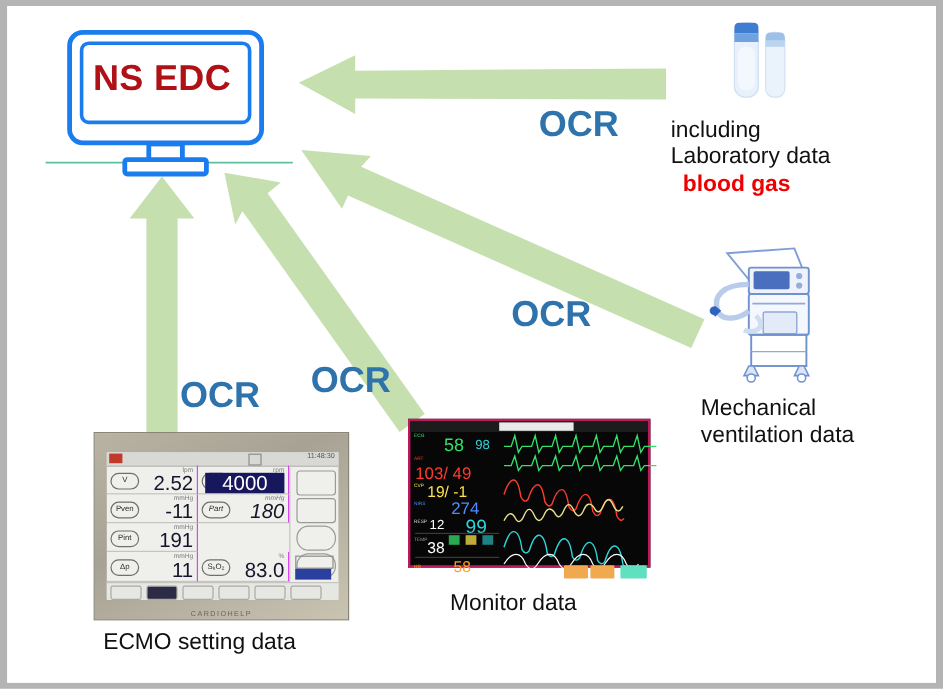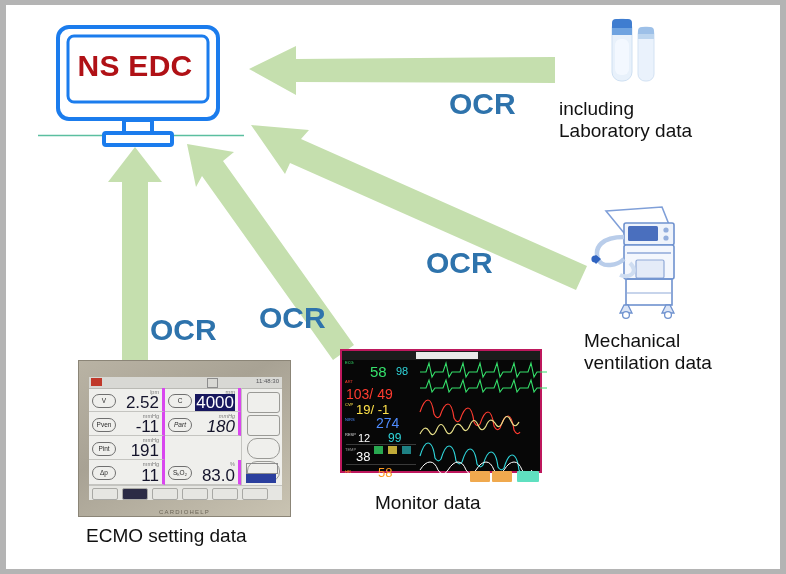--- a/index.html
+++ b/index.html
@@ -58,28 +58,28 @@
   .ecmo-brand{position:absolute;left:0;bottom:1px;width:100%;text-align:center;
     font-size:6px;color:#6b6557;letter-spacing:1.2px;font-family:"Liberation Sans",sans-serif;}
 
   .ecmo-topbar{position:absolute;left:0;top:0;width:100%;height:11px;background:#d8d8d4;
     border-bottom:1px solid #b9b9b4;}
   .ecmo-clock{position:absolute;right:3px;top:1px;font-size:6px;color:#56565a;}
   .ecmo-redtag{position:absolute;left:2px;top:1px;width:11px;height:8px;background:#c0392b;}
   .ecmo-homeicon{position:absolute;left:118px;top:1px;width:9px;height:8px;border:1px solid #8d8d8d;}
 
   .ecmo-grid{position:absolute;left:0;top:11px;width:152px;height:97px;}
-  .ecmo-cell{position:absolute;box-sizing:border-box;border-right:3px solid #d946ef;
+  .ecmo-cell{position:absolute;box-sizing:border-box;border-right:1px solid #d946ef;
     border-bottom:1px solid #c4c4c0;}
   .ecmo-key{position:absolute;left:3px;top:6px;width:22px;height:12px;border:1px solid #6f6f6f;
     border-radius:7px;font-size:6.5px;color:#2a2a2a;text-align:center;line-height:12px;}
   .ecmo-unit{position:absolute;right:3px;top:1px;font-size:5.5px;color:#7b7b7b;}
   .ecmo-val{position:absolute;right:3px;bottom:0px;font-size:17px;color:#14142b;
     font-family:"Liberation Sans",sans-serif;line-height:1;}
-  .ecmo-val.inv{background:#17175e;color:#fff;padding:0 1px;}
+  .ecmo-val.inv{background:#17175e;color:#fff;padding:0 14px;}
 
   .ecmo-right{position:absolute;left:152px;top:11px;width:41px;height:97px;
     border-left:1px solid #c4c4c0;}
   .ecmo-rbtn{position:absolute;left:5px;width:31px;height:19px;border:1px solid #9a9a96;border-radius:3px;}
   .ecmo-bottom{position:absolute;left:0;top:108px;width:193px;height:14px;
     border-top:1px solid #c4c4c0;background:#e6e6e2;}
   .ecmo-bbtn{position:absolute;top:2px;width:24px;height:10px;border:1px solid #a9a9a5;border-radius:2px;}
   .ecmo-bbtn.sel{background:#2b2b45;}
 
   
@@ -141,20 +141,21 @@
       <g>
         <rect x="34" y="14" width="16" height="54" rx="7" ry="7" fill="#eaf2fc" stroke="#d3e2f3" stroke-width="1"></rect>
         <path d="M34 21 L50 21 L50 18 Q50 14 46 14 L38 14 Q34 14 34 18 Z" fill="#9dc0e8"></path>
         <rect x="34" y="21" width="16" height="5" fill="#bcd5ef"></rect>
       </g>
     </svg>
   </div>
   <div class="abs caption" id="lab-caption">
     <div>including</div>
     <div>Laboratory data</div>
+    <div class="hilite r3">blood gas</div>
   </div>
 
   <div class="abs" id="vent-icon">
     <svg width="110" height="120">
 
       <path d="M22 8 L78 4 L86 24 L40 30 Z" fill="#ffffff" stroke="#7f9fd8" stroke-width="1.6"></path>
 
       <rect x="40" y="20" width="50" height="22" rx="2" fill="#eef3fb" stroke="#6f92cf" stroke-width="1.6"></rect>
       <rect x="44" y="23" width="30" height="15" rx="1.5" fill="#4a6fbe"></rect>
       <circle cx="82" cy="27" r="2.6" fill="#93aedd"></circle>
@@ -196,21 +197,21 @@
       <div class="vm-num" style="left:2px;top:27px;font-size:14px;color:#ff3b30;">103/ 49</div>
 
       <div class="vm-lbl" style="left:1px;top:43px;color:#ffe24a;">CVP</div>
       <div class="vm-num" style="left:12px;top:43px;font-size:13px;color:#ffe24a;">19/ -1</div>
 
       <div class="vm-lbl" style="left:1px;top:58px;color:#4f8cff;">NIRS</div>
       <div class="vm-num" style="left:32px;top:56px;font-size:14px;color:#4f8cff;">274</div>
 
       <div class="vm-lbl" style="left:1px;top:73px;color:#d8d8d8;">RESP</div>
       <div class="vm-num" style="left:14px;top:73px;font-size:11px;color:#ffffff;">12</div>
-      <div class="vm-num" style="left:44px;top:72px;font-size:12px;color:#2fd4d9;">99</div>
+      <div class="vm-num" style="left:44px;top:72px;font-size:16px;color:#2fd4d9;">99</div>
 
       <div class="vm-lbl" style="left:1px;top:88px;color:#9a9a9a;">TEMP</div>
       <div class="vm-num" style="left:12px;top:90px;font-size:13px;color:#ffffff;">38</div>
 
       <div class="vm-lbl" style="left:1px;top:110px;color:#ff9b21;">HR</div>
       <div class="vm-num" style="left:34px;top:106px;font-size:13px;color:#ff9b21;">58</div>
 
       <div style="position:absolute;left:2px;top:84px;width:70px;height:1px;background:#3a3a3a;"></div>
       <div style="position:absolute;left:2px;top:104px;width:70px;height:1px;background:#3a3a3a;"></div>
       <div style="position:absolute;left:30px;top:86px;width:9px;height:8px;background:#35e06b;opacity:.75;"></div>

